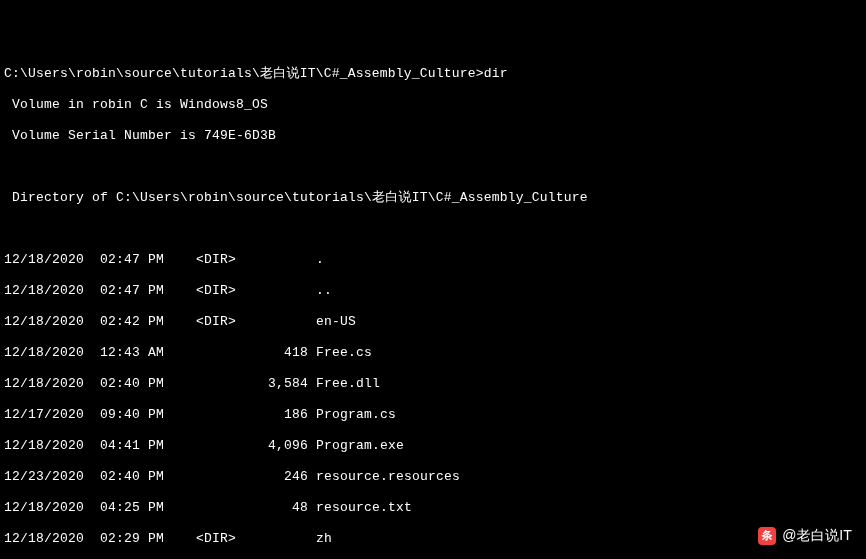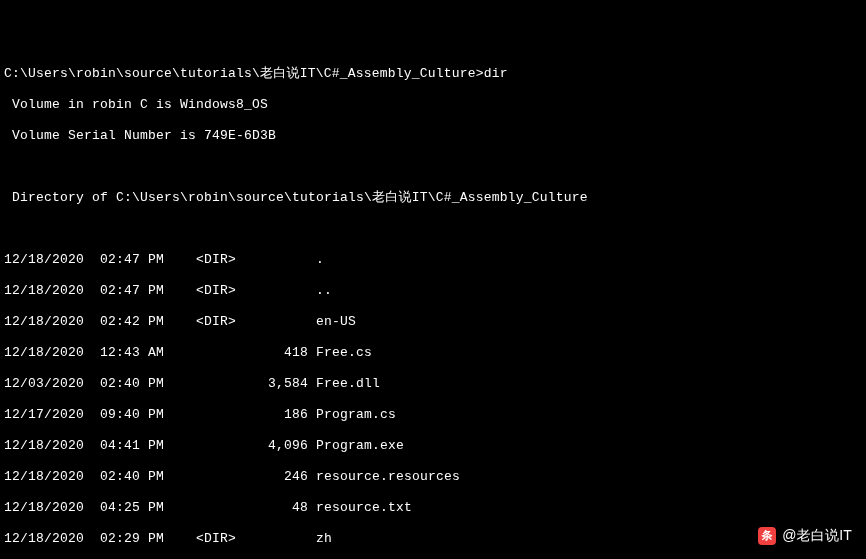--- a/index.html
+++ b/index.html
@@ -48,24 +48,24 @@
 <span class="line"><span>C:\Users\robin\source\tutorials\老白说IT\C#_Assembly_Culture</span>&gt;<span>dir</span></span>
 <span class="line"> Volume in robin C is Windows8_OS</span>
 <span class="line"> Volume Serial Number is 749E-6D3B</span>
 <span class="line"> </span>
 <span class="line"> Directory of C:\Users\robin\source\tutorials\老白说IT\C#_Assembly_Culture</span>
 <span class="line"> </span>
 <span class="line">12/18/2020  02:47 PM    &lt;DIR&gt;          .</span>
 <span class="line">12/18/2020  02:47 PM    &lt;DIR&gt;          ..</span>
 <span class="line">12/18/2020  02:42 PM    &lt;DIR&gt;          en-US</span>
 <span class="line">12/18/2020  12:43 AM               418 Free.cs</span>
-<span class="line">12/03/2020  02:40 PM             3,584 Free.dll</span>
+<span class="line">12/18/2020  02:40 PM             3,584 Free.dll</span>
 <span class="line">12/17/2020  09:40 PM               186 Program.cs</span>
 <span class="line">12/18/2020  04:41 PM             4,096 Program.exe</span>
-<span class="line">12/18/2020  02:40 PM               246 resource.resources</span>
+<span class="line">12/23/2020  02:40 PM               246 resource.resources</span>
 <span class="line">12/18/2020  04:25 PM                48 resource.txt</span>
 <span class="line">12/18/2020  02:29 PM    &lt;DIR&gt;          zh</span>
 
 
 
 
 
 
 
 

